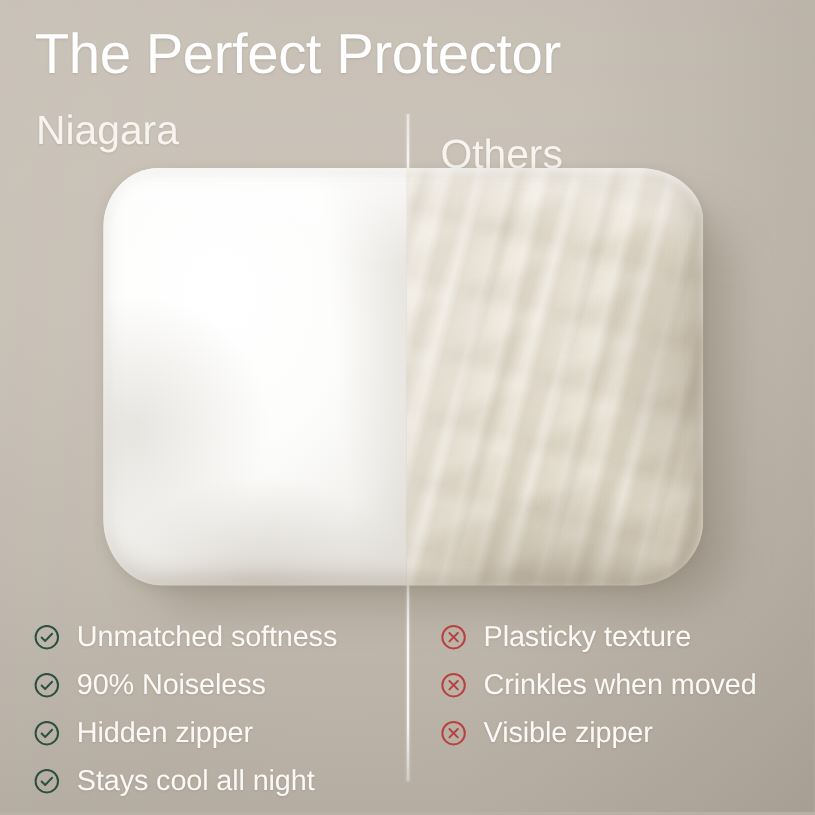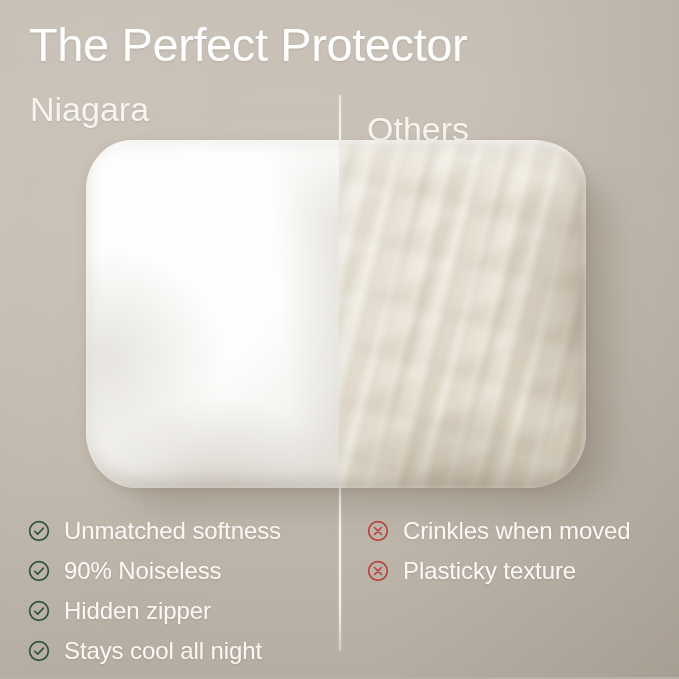--- a/index.html
+++ b/index.html
@@ -260,28 +260,35 @@
 
   </div>
 
   <div class="feature-list" id="list-right">
 
     <div class="feature-row">
       <svg class="feature-icon" viewBox="0 0 24 24">
         <circle cx="12" cy="12" r="10.2" fill="none" stroke="#b8413f" stroke-width="1.8"></circle>
         <path d="M8.2 8.2 L15.8 15.8 M15.8 8.2 L8.2 15.8" fill="none" stroke="#b8413f" stroke-width="1.8" stroke-linecap="round"></path>
       </svg>
-      <span class="feature-text">Crinkles when moved</span>
+      <span class="feature-text">Plasticky texture</span>
     </div>
 
     <div class="feature-row">
       <svg class="feature-icon" viewBox="0 0 24 24">
         <circle cx="12" cy="12" r="10.2" fill="none" stroke="#b8413f" stroke-width="1.8"></circle>
         <path d="M8.2 8.2 L15.8 15.8 M15.8 8.2 L8.2 15.8" fill="none" stroke="#b8413f" stroke-width="1.8" stroke-linecap="round"></path>
       </svg>
-      <span class="feature-text">Plasticky texture</span>
-    </div>
-
+      <span class="feature-text">Crinkles when moved</span>
+    </div>
+
+    <div class="feature-row">
+      <svg class="feature-icon" viewBox="0 0 24 24">
+        <circle cx="12" cy="12" r="10.2" fill="none" stroke="#b8413f" stroke-width="1.8"></circle>
+        <path d="M8.2 8.2 L15.8 15.8 M15.8 8.2 L8.2 15.8" fill="none" stroke="#b8413f" stroke-width="1.8" stroke-linecap="round"></path>
+      </svg>
+      <span class="feature-text">Visible zipper</span>
+    </div>
 
 
   </div>
 
 </div>
 
 </body></html>

